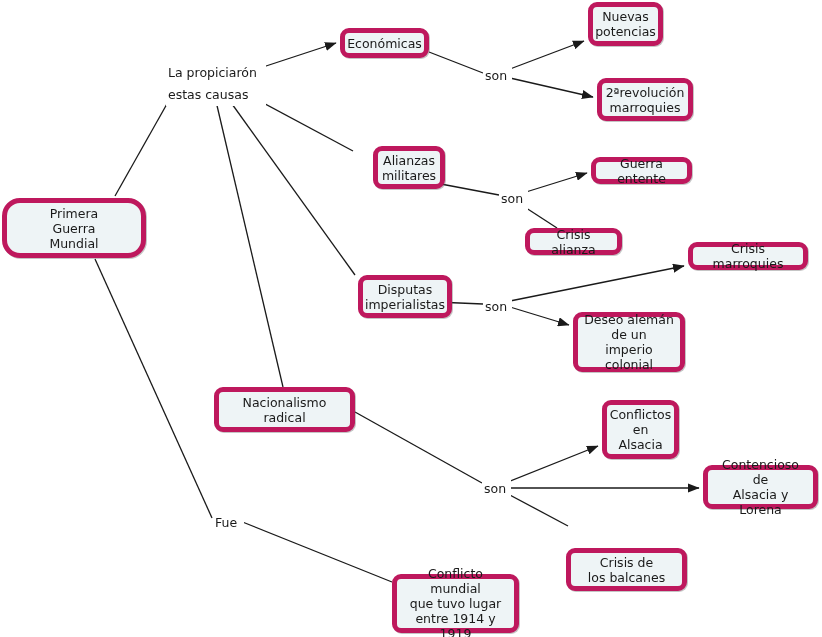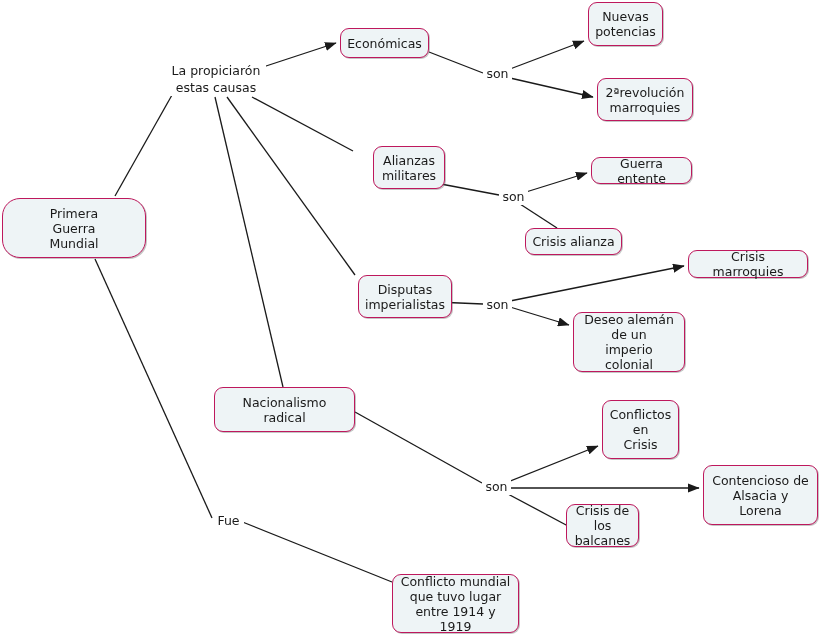--- a/index.html
+++ b/index.html
@@ -25,41 +25,40 @@
     position: absolute;
     left: 0; top: 0;
     width: 822px;
     height: 637px;
     z-index: 1;
   }
   .node {
     position: absolute;
     box-sizing: border-box;
     background: #eef4f6;
-    border: 1px solid #be185d;
+    border: 5px solid #be185d;
     border-radius: 9px;
     display: flex;
     align-items: center;
     justify-content: center;
     text-align: center;
     color: #1a1a1a;
     font-size: 12.5px;
     line-height: 15px;
     z-index: 3;
     white-space: pre-line;
     padding: 0 6px;
     box-shadow: 1px 1px 0 rgba(90,90,90,0.35);
   }
   .link-label {
     position: absolute;
     z-index: 2;
     color: #1a1a1a;
     font-size: 12.5px;
-    line-height: 17px;
-    text-align: center;
+    line-height: 22px;
     white-space: pre-line;
     background: #ffffff;
     padding: 0 2px;
     z-index: 4;
   }
 </style>
 </head>
 <body>
 
 <div id="canvas">
@@ -100,31 +99,31 @@
       <div class="node" style="left: 588px; top: 2px; width: 75px; height: 44px;">Nuevas
 potencias</div>
       <div class="node" style="left: 597px; top: 78px; width: 96px; height: 43px;">2ªrevolución
 marroquies</div>
       <div class="node" style="left: 353px; top: 146px; width: 72px; height: 43px; margin-left: 20px;">Alianzas
 militares</div>
       <div class="node" style="left: 591px; top: 157px; width: 101px; height: 27px;">Guerra entente</div>
       <div class="node" style="left: 525px; top: 228px; width: 97px; height: 27px;">Crisis alianza</div>
       <div class="node" style="left: 318px; top: 275px; width: 94px; height: 43px; margin-left: 40px;">Disputas
 imperialistas</div>
-      <div class="node" style="left: 688px; top: 250px; width: 120px; height: 28px;">Crisis marroquies</div>
+      <div class="node" style="left: 688px; top: 242px; width: 120px; height: 28px;">Crisis marroquies</div>
       <div class="node" style="left: 573px; top: 312px; width: 112px; height: 60px;">Deseo alemán
 de un
 imperio colonial</div>
       <div class="node" style="left: 214px; top: 387px; width: 141px; height: 45px;">Nacionalismo radical</div>
       <div class="node" style="left: 602px; top: 400px; width: 77px; height: 59px;">Conflictos
 en
-Crisis</div>
-      <div class="node" style="left: 703px; top: 465px; width: 115px; height: 60px;">Contencioso de
+Alsacia</div>
+      <div class="node" style="left: 703px; top: 465px; width: 115px; height: 44px;">Contencioso de
 Alsacia y Lorena</div>
-      <div class="node" style="left: 566px; top: 504px; width: 73px; height: 43px;">Crisis de
+      <div class="node" style="left: 566px; top: 548px; width: 121px; height: 43px;">Crisis de
 los balcanes</div>
       <div class="node" style="left: 392px; top: 574px; width: 127px; height: 59px;">Conflicto mundial
 que tuvo lugar
 entre 1914 y 1919</div>
     </div>
   <div id="labels-group">
       <div class="link-label" style="left: 166px; top: 62px; width: 96px;">La propiciarón
 estas causas</div>
       <div class="link-label" style="left: 483px; top: 65px; width: 25px;">son</div>
       <div class="link-label" style="left: 499px; top: 188px; width: 25px;">son</div>

